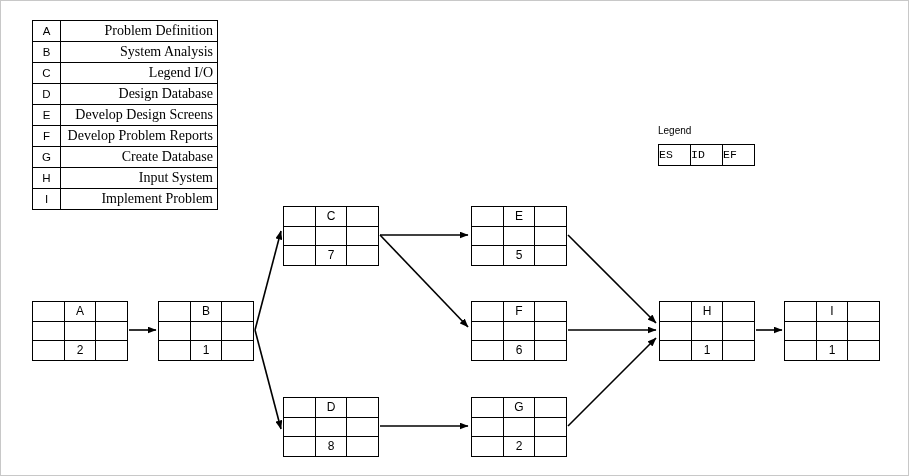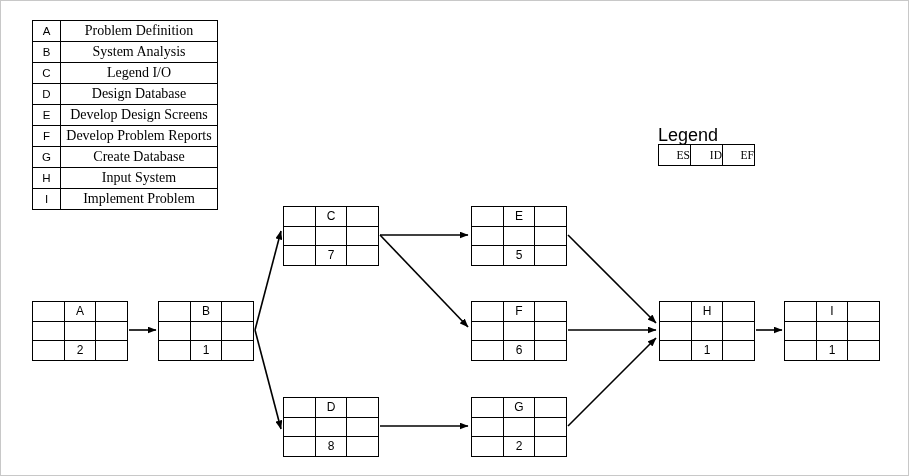--- a/index.html
+++ b/index.html
@@ -36,52 +36,52 @@
     box-sizing: border-box;
   }
   #activity-table td.code {
     width: 28px;
     text-align: center;
     font-family: "Liberation Sans", sans-serif;
     font-size: 11.5px;
   }
   #activity-table td.desc {
     width: 157px;
-    text-align: center;
+    text-align: right;
     font-family: "Liberation Serif", serif;
     font-size: 14px;
     white-space: nowrap;
   }
 
   
   #legend-title {
     position: absolute;
     left: 657px;
     top: 124px;
-    font-size: 18px;
+    font-size: 10px;
     font-family: "Liberation Sans", sans-serif;
     color: #000;
     white-space: nowrap;
   }
   #legend-table {
     position: absolute;
     left: 657px;
     top: 143px;
     border-collapse: collapse;
     border: 1px solid #000;
     background: #fff;
   }
   #legend-table td {
     border: 1px solid #000;
     width: 32px;
     height: 20px;
     line-height: 20px;
-    text-align: right;
+    text-align: left;
     font-size: 11.5px;
-    font-family: Liberation Serif, serif;
+    font-family: Liberation Mono, monospace;
     box-sizing: border-box;
     padding: 0;
   }
 
   
   .node {
     position: absolute;
     width: 96px;
     height: 58px;
     border-collapse: collapse;

